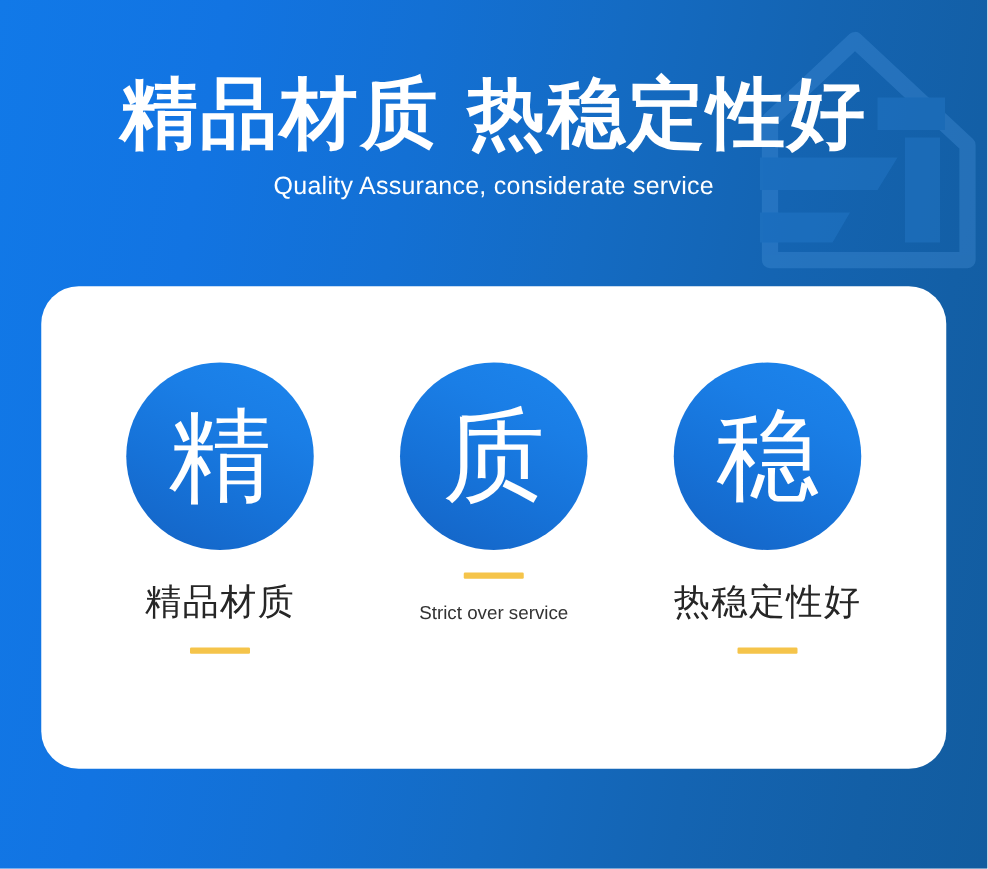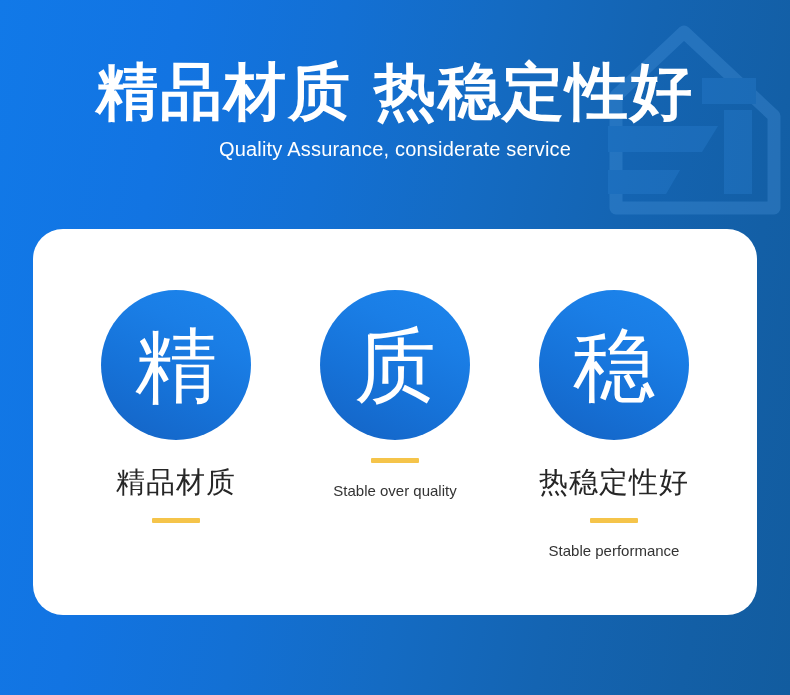--- a/index.html
+++ b/index.html
@@ -170,26 +170,25 @@
       </div>
       <h2 class="feature-title">精品材质</h2>
       <div class="rule"></div>
     </div>
 
     <div class="feature">
       <div class="badge">
         <span class="badge-char">质</span>
       </div>
       <div class="rule"></div>
-      <p class="feature-sub">Stable over quality</p>
+      <p class="feature-sub">Strict over service</p>
     </div>
 
     <div class="feature">
       <div class="badge">
         <span class="badge-char">稳</span>
       </div>
       <h2 class="feature-title">热稳定性好</h2>
       <div class="rule"></div>
-      <p class="feature-sub">Stable performance</p>
     </div>
 
   </div>
 </div>
 
 </body></html>

